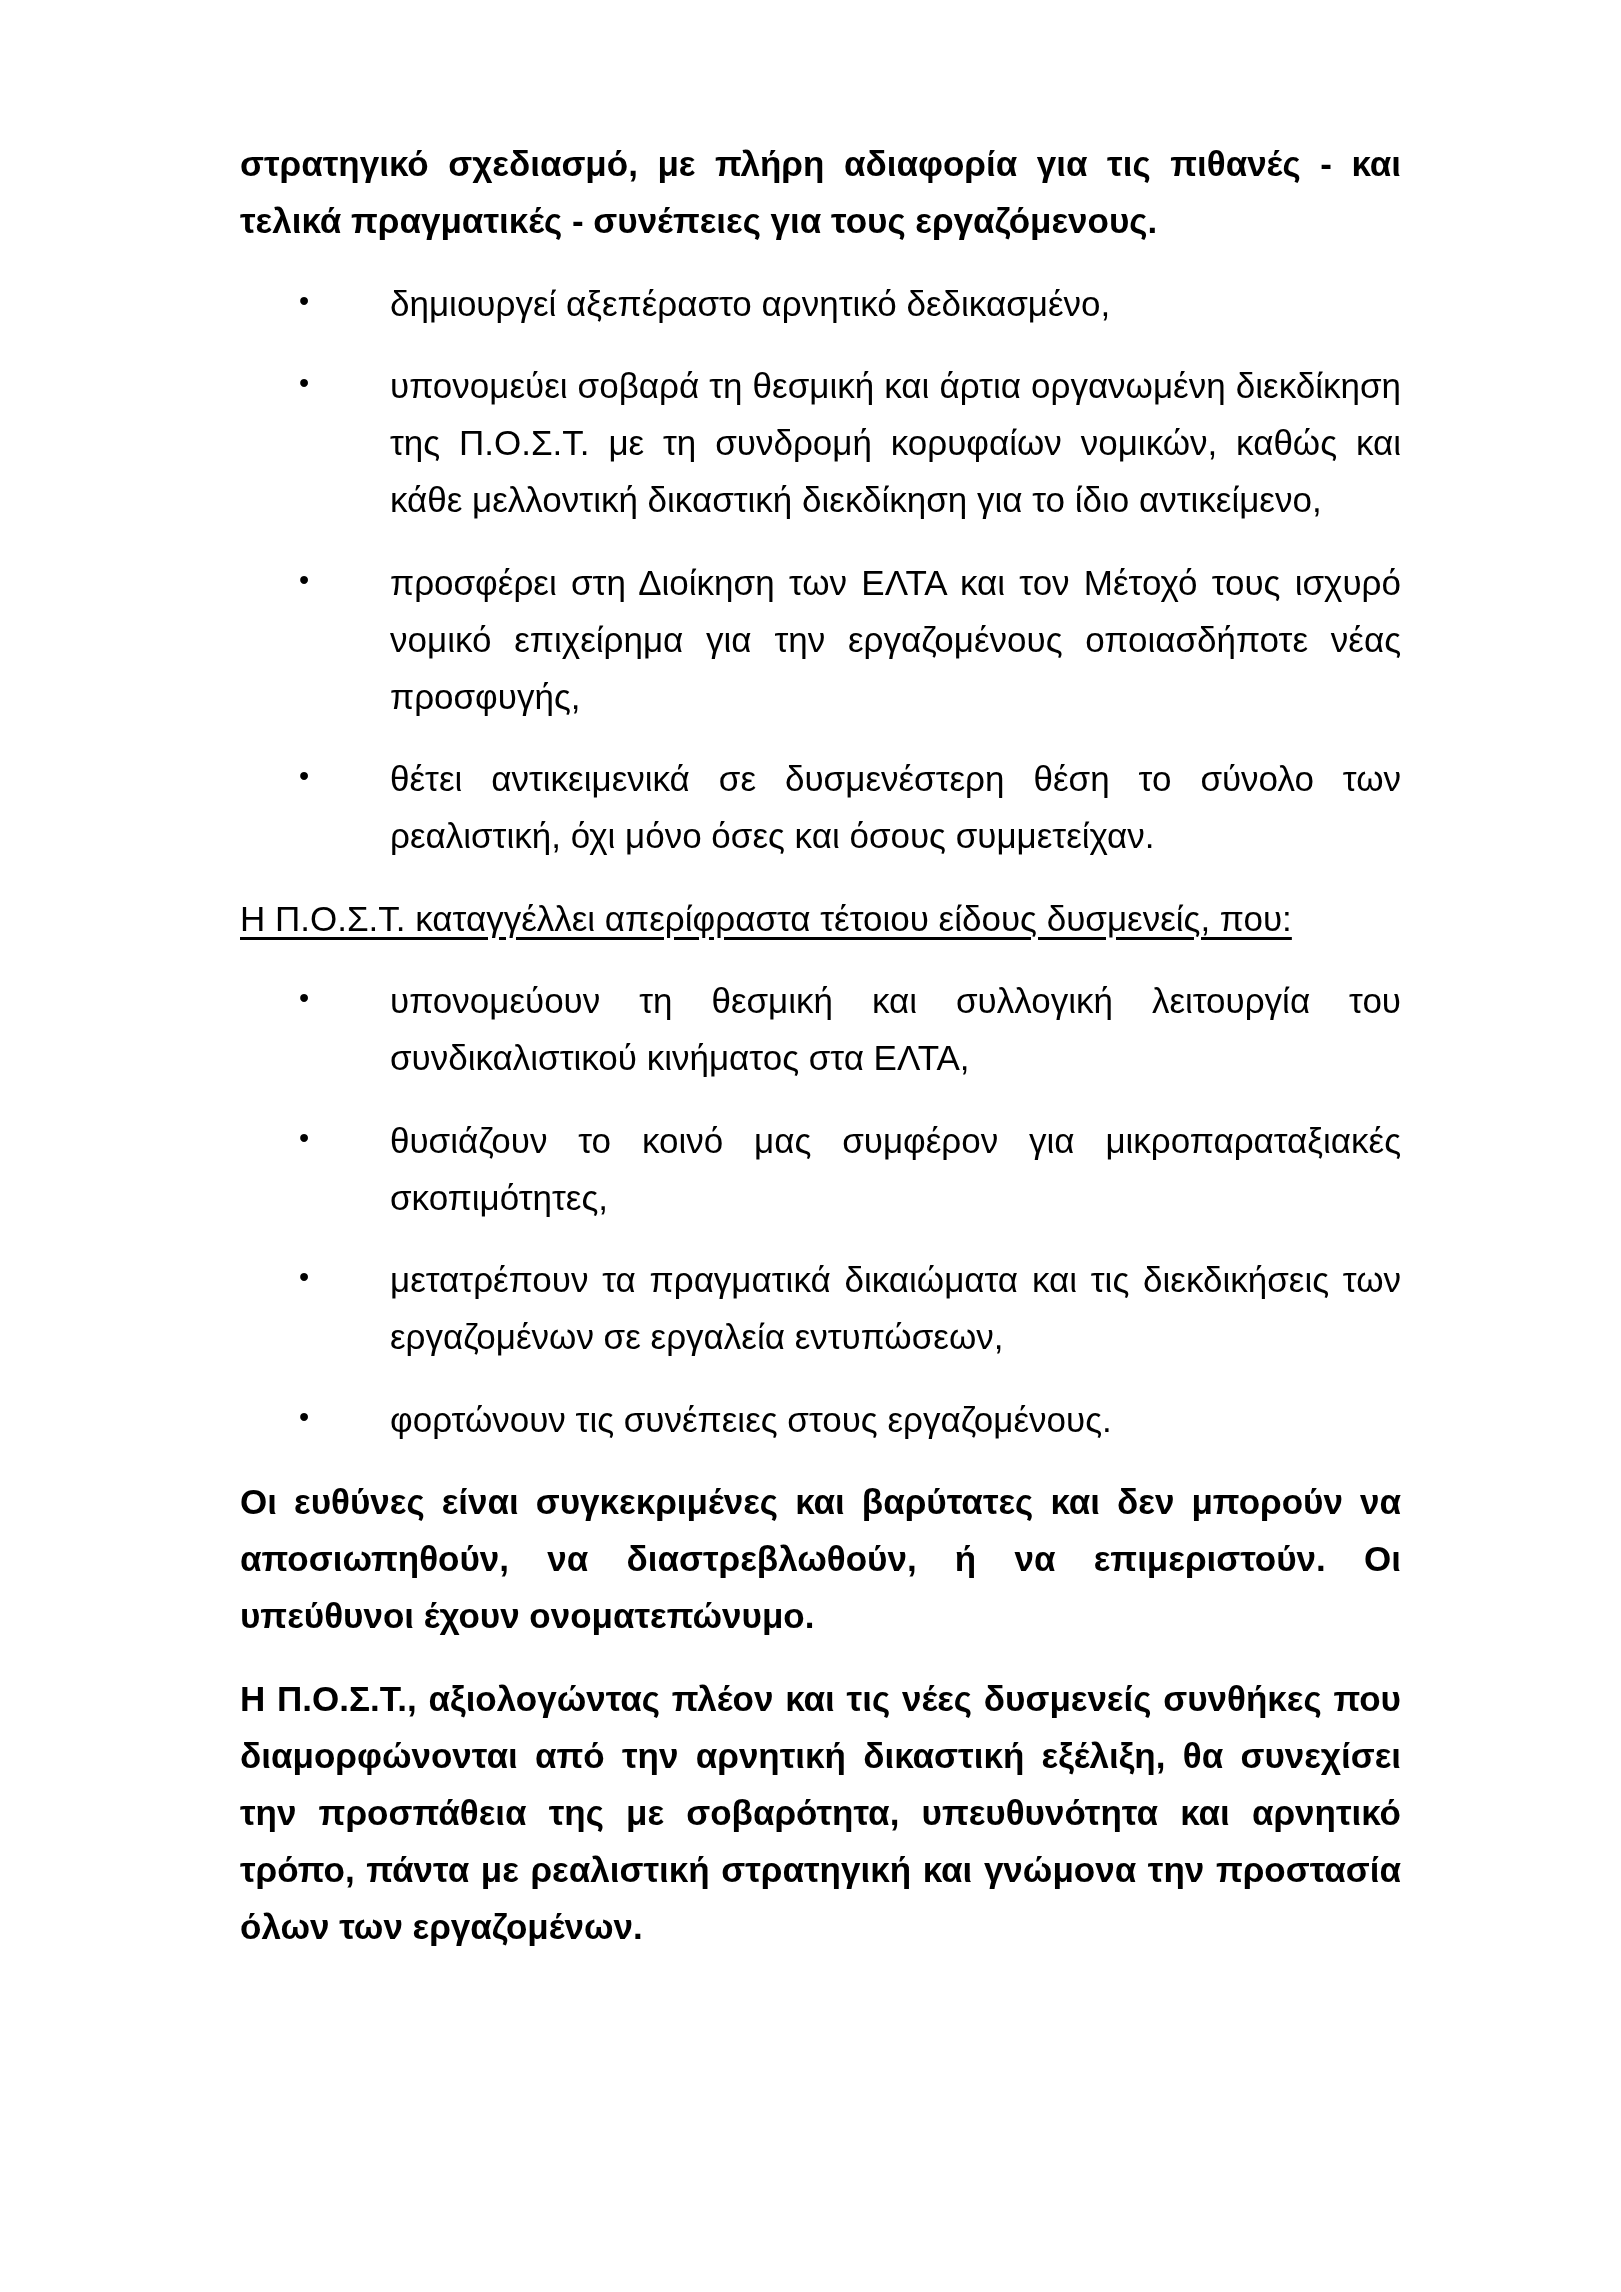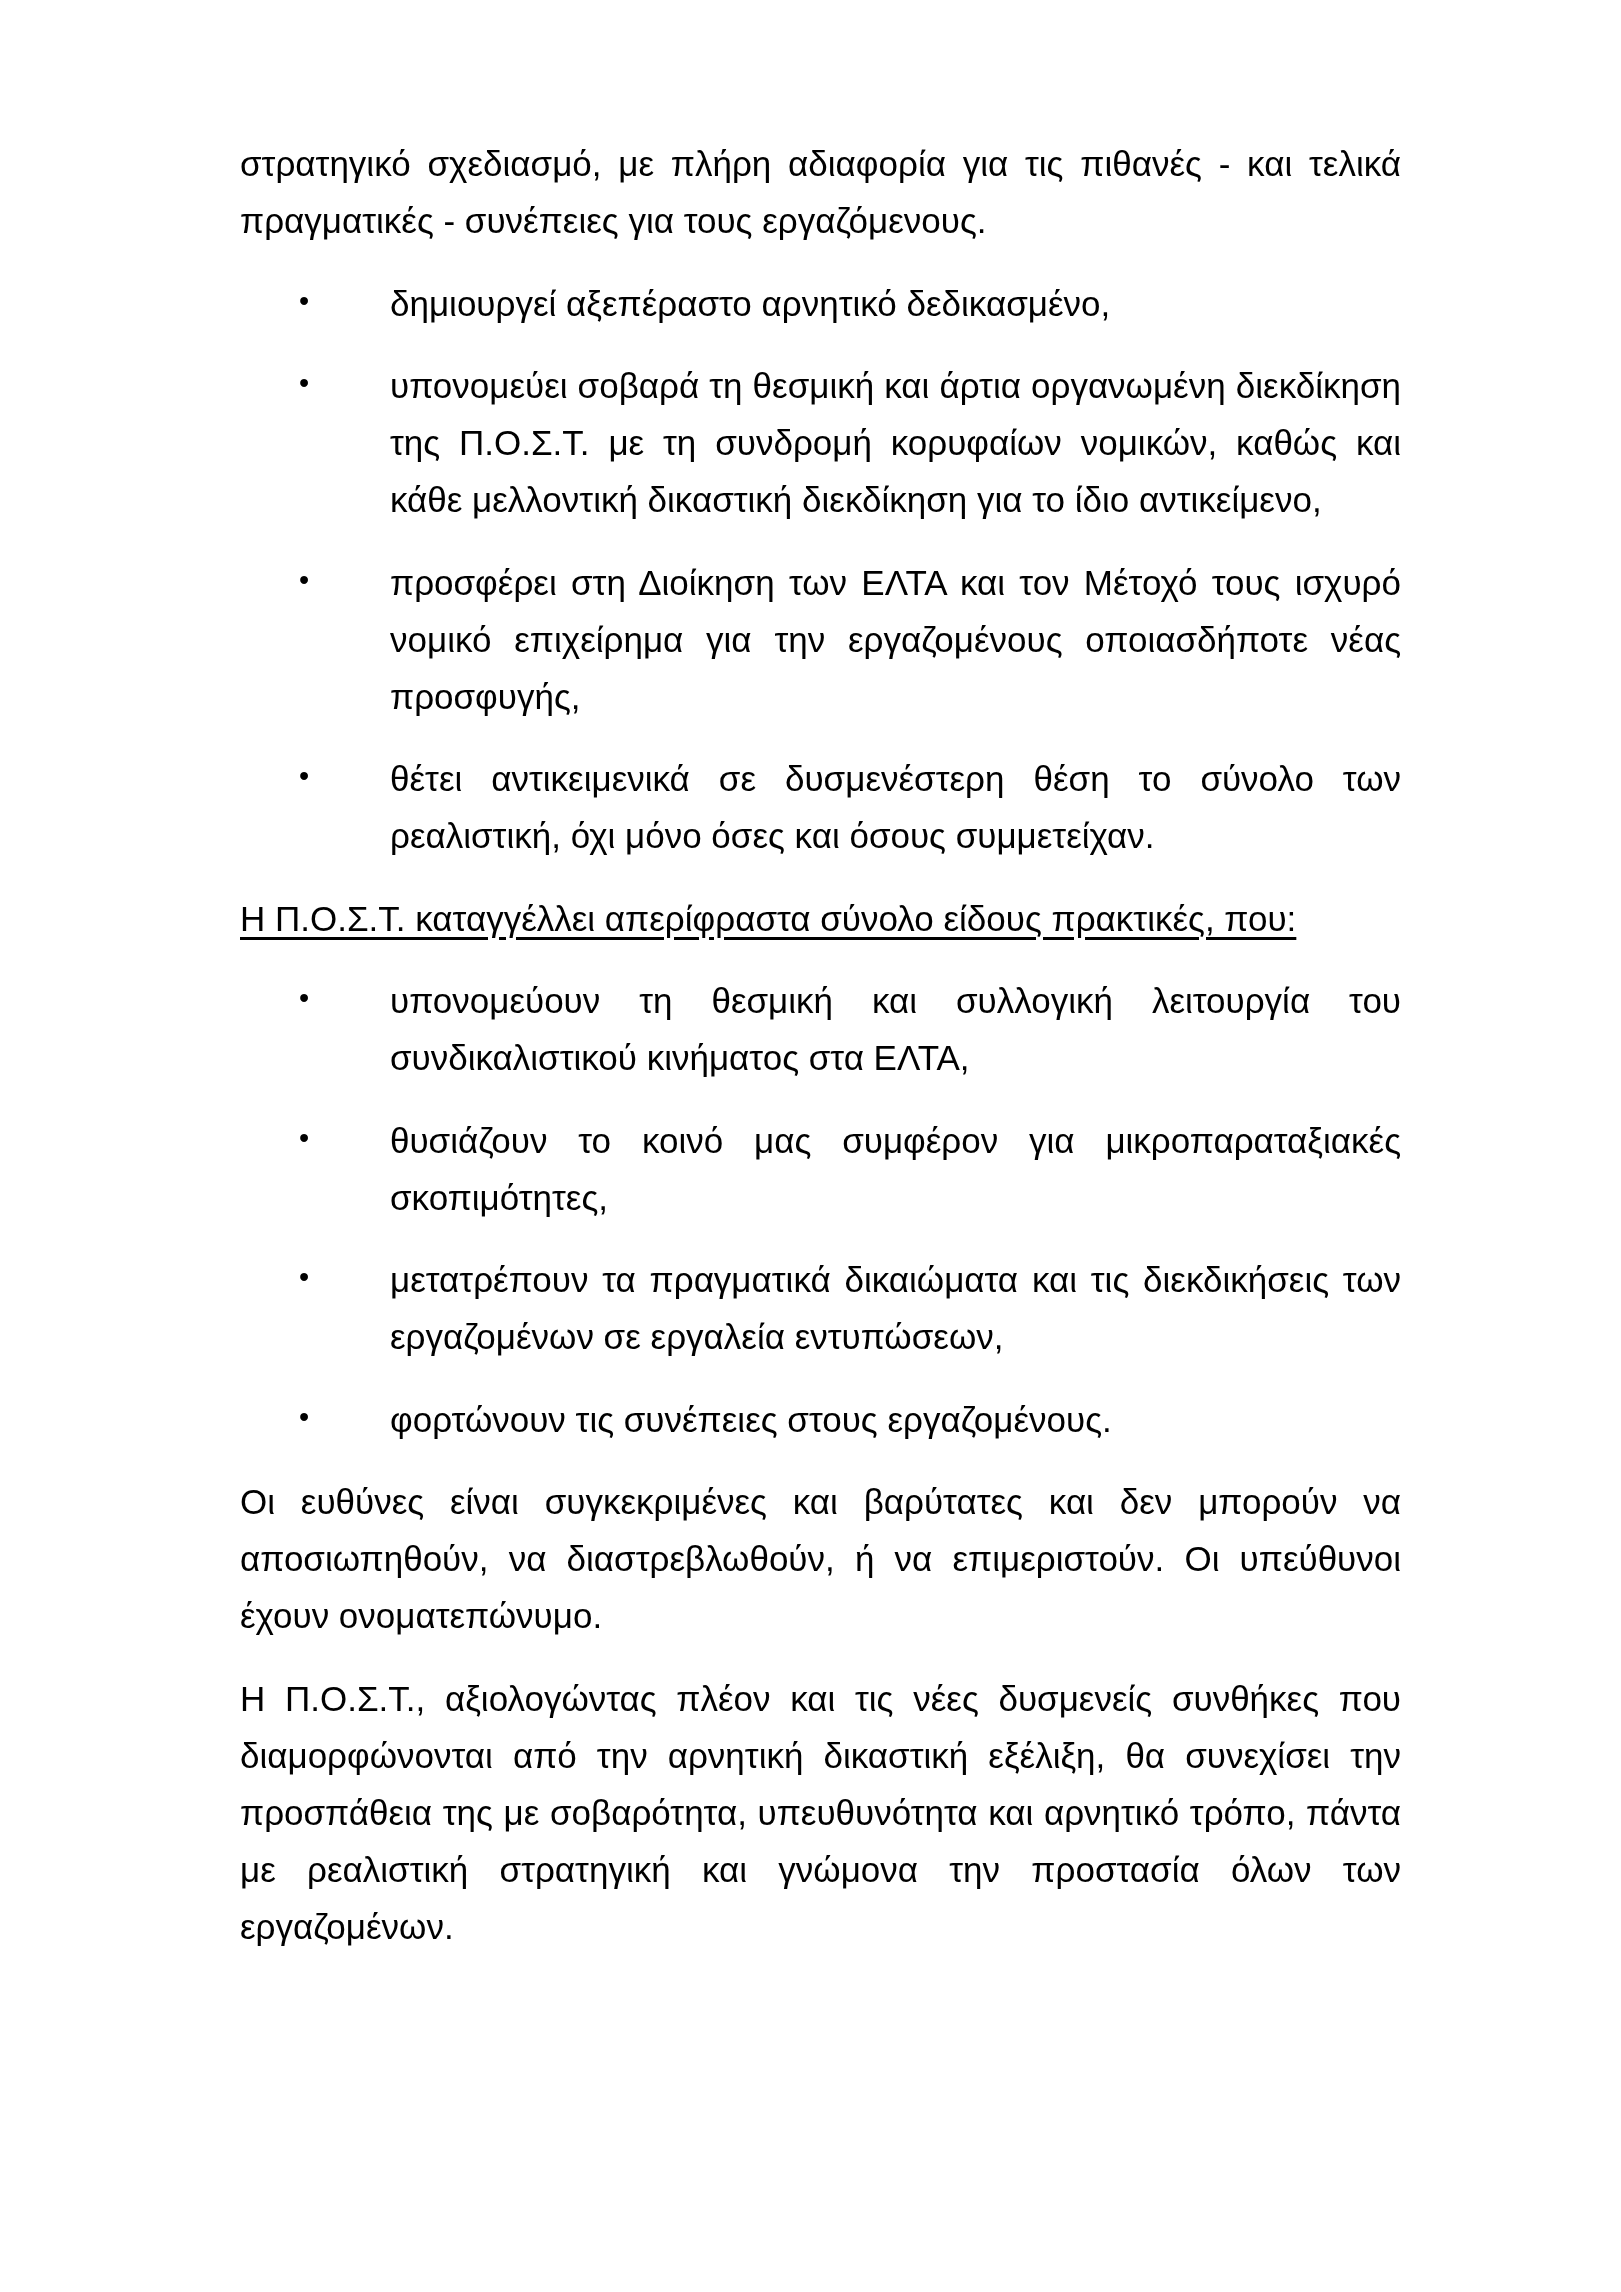--- a/index.html
+++ b/index.html
@@ -15,20 +15,21 @@
     color: #000000;
     font-family: "Liberation Sans", sans-serif;
     font-size: 35px;
     line-height: 57px;
     padding: 135px 220px 78px 240px;
     overflow: hidden;
   }
   .para {
     margin: 0 0 25.5px 0;
     text-align: justify;
+    font-weight: bold;
   }
   .heading-underline {
     margin: 0 0 25.5px 0;
     text-align: left;
     text-decoration: underline;
     text-underline-offset: 5.9px;
   }
   ul.doc-list {
     list-style: none;
     margin: 0;
@@ -76,21 +77,21 @@
     <li>
       <span class="bullet">•</span>
       <span class="li-text">προσφέρει στη Διοίκηση των ΕΛΤΑ και τον Μέτοχό τους ισχυρό νομικό επιχείρημα για την εργαζομένους οποιασδήποτε νέας προσφυγής,</span>
     </li>
     <li>
       <span class="bullet">•</span>
       <span class="li-text">θέτει αντικειμενικά σε δυσμενέστερη θέση το σύνολο των ρεαλιστική, όχι μόνο όσες και όσους συμμετείχαν.</span>
     </li>
   </ul>
 
-  <p class="heading-underline">Η Π.Ο.Σ.Τ. καταγγέλλει απερίφραστα σύνολο είδους πρακτικές, που:</p>
+  <p class="heading-underline">Η Π.Ο.Σ.Τ. καταγγέλλει απερίφραστα τέτοιου είδους δυσμενείς, που:</p>
 
   <ul class="doc-list">
     <li>
       <span class="bullet">•</span>
       <span class="li-text">υπονομεύουν τη θεσμική και συλλογική λειτουργία του συνδικαλιστικού κινήματος στα ΕΛΤΑ,</span>
     </li>
     <li>
       <span class="bullet">•</span>
       <span class="li-text">θυσιάζουν το κοινό μας συμφέρον για μικροπαραταξιακές σκοπιμότητες,</span>
     </li>

